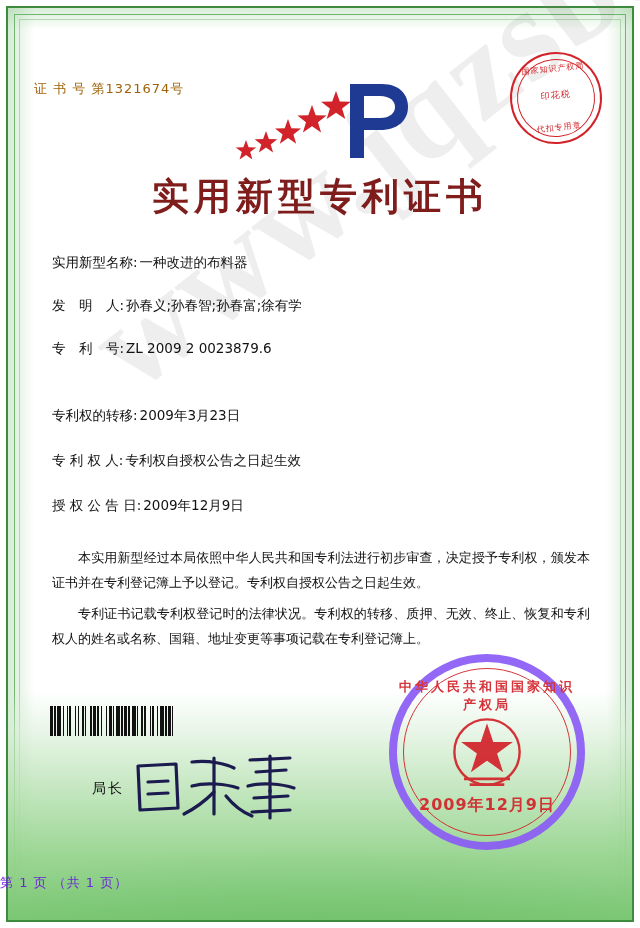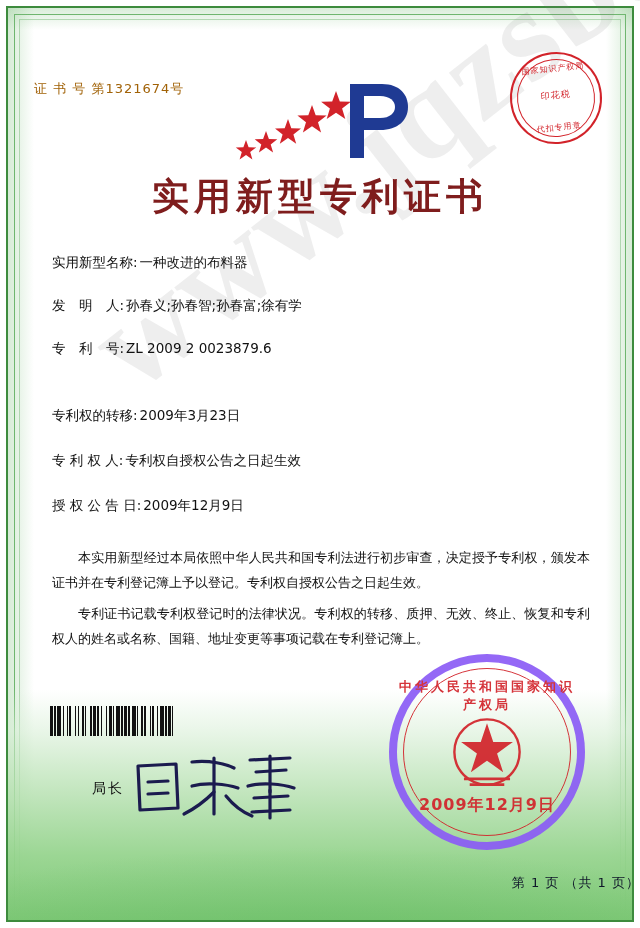--- a/index.html
+++ b/index.html
@@ -262,23 +262,23 @@
     position: absolute;
     left: 50%; top: 50%;
     transform: translate(-50%,-50%);
     width: 96px; height: 96px;
   }
 
   
   .footer {
     position: absolute;
     left: 0; right: 0; bottom: 36px;
-    text-align: right;
+    text-align: left;
     font-size: 13px;
-    color: #0f172a;
+    color: #6d28d9;
     letter-spacing: 1px;
   }
 </style>
 </head>
 <body>
 
 <div class="certificate">
 
   <div class="frame-outer"></div>
   <div class="frame-inner"></div>

